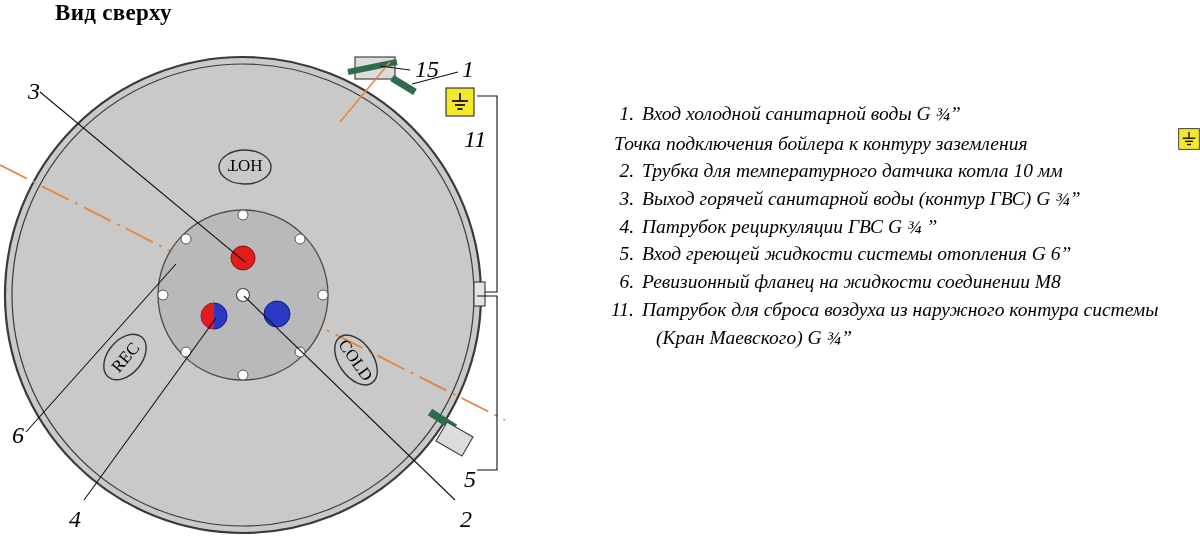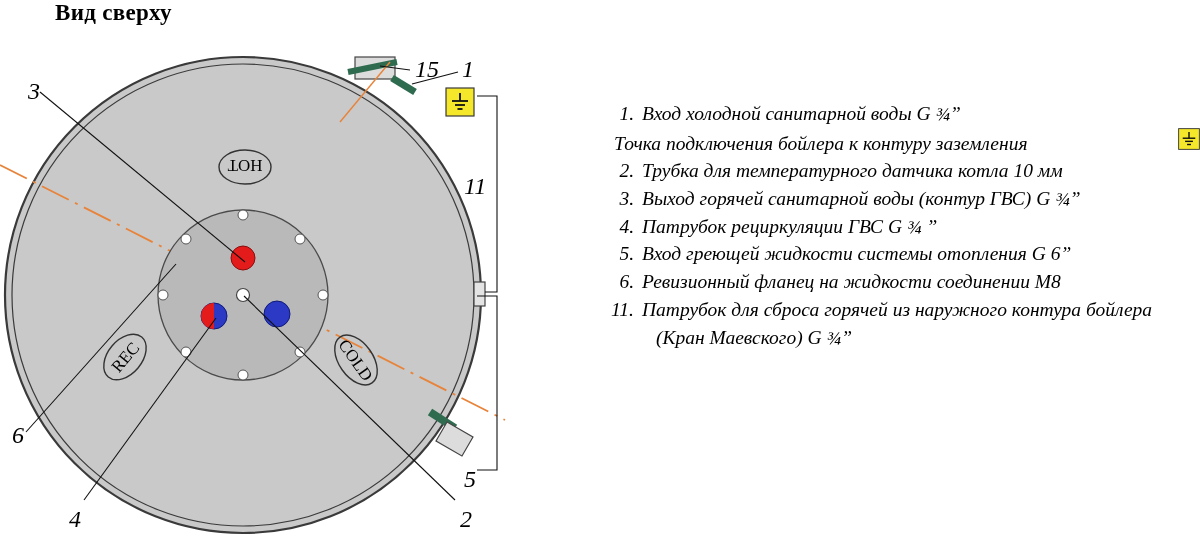--- a/index.html
+++ b/index.html
@@ -151,21 +151,21 @@
     <line x1="410" y1="70" x2="380" y2="66" stroke="#111" stroke-width="1.1"></line>
     <line x1="458" y1="72" x2="412" y2="84" stroke="#111" stroke-width="1.1"></line>
 
     <polyline points="477,96 497,96 497,292 485,292" fill="none" stroke="#111" stroke-width="1.1"></polyline>
     <polyline points="477,296 497,296 497,470 477,470" fill="none" stroke="#111" stroke-width="1.1"></polyline>
   </svg>
 
   <div class="lbl" style="left:28px;  top:78px;">3</div>
   <div class="lbl" style="left:415px; top:56px;">15</div>
   <div class="lbl" style="left:462px; top:56px;">1</div>
-  <div class="lbl" style="left:464px; top:126px;margin-top:47px;">11</div>
+  <div class="lbl" style="left:464px; top:126px;">11</div>
   <div class="lbl" style="left:12px;  top:422px;">6</div>
   <div class="lbl" style="left:69px;  top:506px;">4</div>
   <div class="lbl" style="left:460px; top:506px;">2</div>
   <div class="lbl" style="left:464px; top:466px;">5</div>
 
   <div id="legend">
 
     <div class="legend-row">
       <span class="legend-num">1.</span>
       <span class="legend-text">Вход холодной санитарной воды G ¾”</span>
@@ -204,21 +204,21 @@
       <span class="legend-text">Вход греющей жидкости системы отопления G 6”</span>
     </div>
 
     <div class="legend-row">
       <span class="legend-num">6.</span>
       <span class="legend-text">Ревизионный фланец на жидкости соединении М8</span>
     </div>
 
     <div class="legend-row">
       <span class="legend-num">11.</span>
-      <span class="legend-text">Патрубок для сброса горячей из наружного контура бойлера</span>
+      <span class="legend-text">Патрубок для сброса воздуха из наружного контура системы</span>
     </div>
 
     <div class="legend-row contin">
       <span class="legend-text">(Кран Маевского) G ¾”</span>
     </div>
 
 
   </div>
 </div>
 

